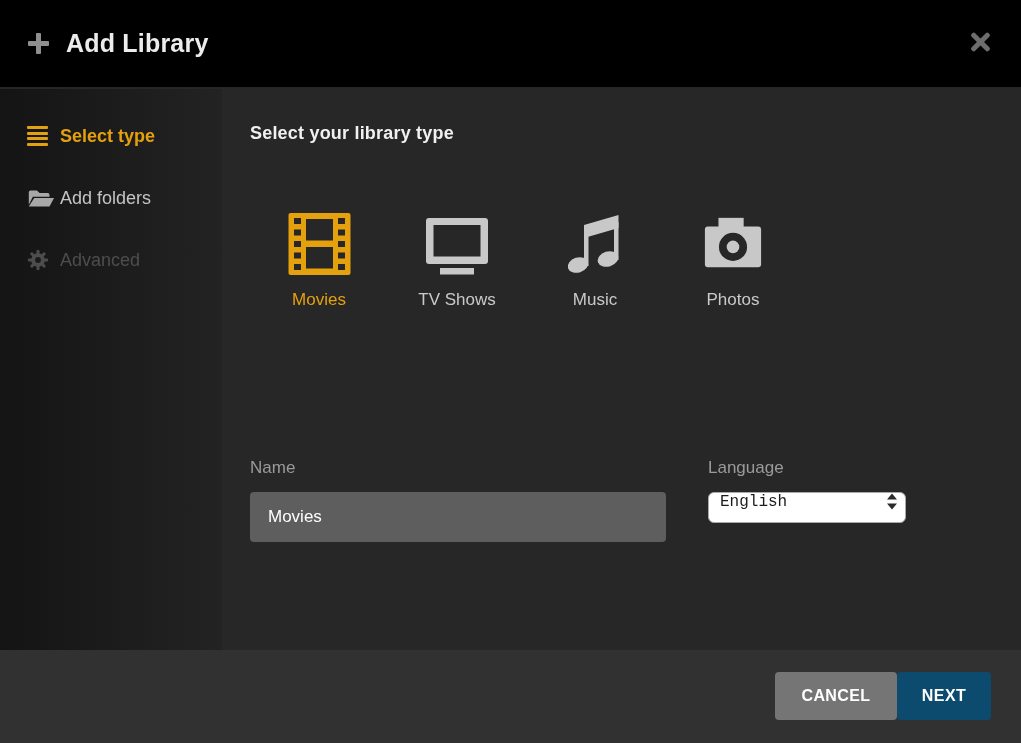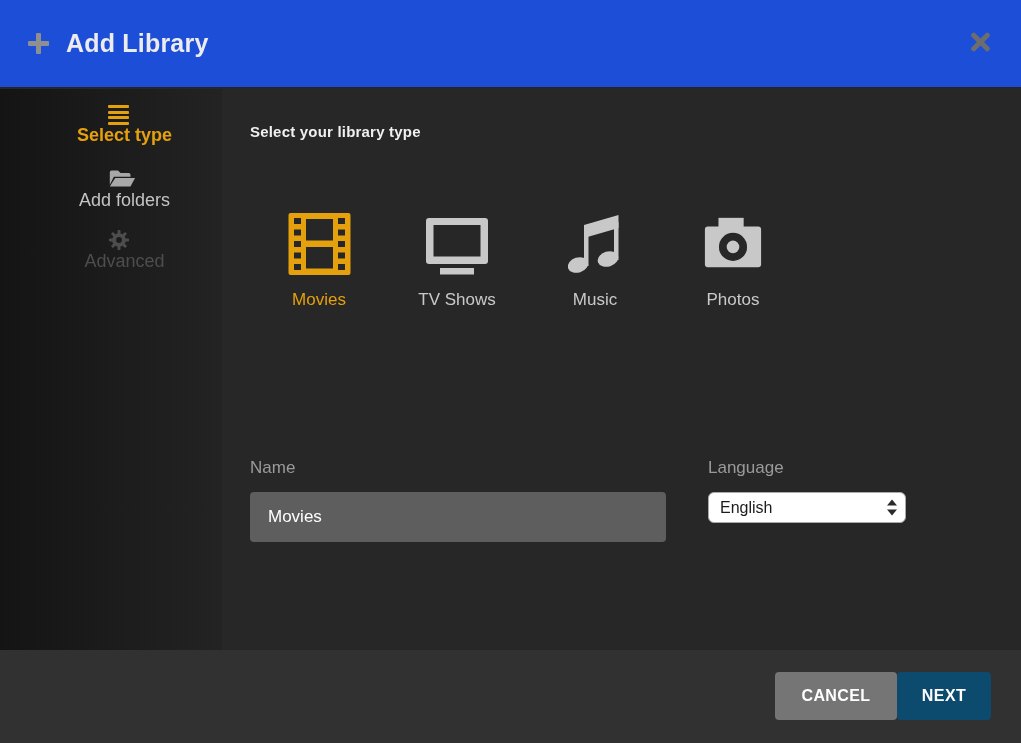--- a/index.html
+++ b/index.html
@@ -7,21 +7,21 @@
   body { font-family:"Liberation Sans", "DejaVu Sans", sans-serif; }
 
   .dialog {
     position:relative; width:1021px; height:743px; overflow:hidden;
     background:#272727; color:#ececec;
   }
 
   
   .header {
     position:absolute; top:0; left:0; width:100%; height:88px;
-    background:#1d4ed8; border-bottom:1px solid #252525;
+    background:#000000; border-bottom:1px solid #252525;
     display:flex; align-items:center; padding:0 30px 0 28px;
   }
   .plus-icon {
     position:relative; width:21px; height:21px; margin-right:17px; flex:none;
   }
   .plus-icon::before, .plus-icon::after {
     content:""; position:absolute; background:#8f8f8f; border-radius:1px;
   }
   .plus-icon::before { left:8px; top:0; width:5px; height:21px; }
   .plus-icon::after  { left:0; top:8px; width:21px; height:5px; }
@@ -37,37 +37,37 @@
   .close-icon::after  { transform:rotate(-45deg); }
 
   
   .sidebar {
     position:absolute; top:89px; left:0; width:222px; height:561px;
     background:linear-gradient(to right,#141414,#232323);
     padding-top:16px;
   }
   .side-item {
     display:flex; align-items:center; height:62px; padding-left:27px;
-    font-size:18px; cursor:pointer;flex-direction:column;
+    font-size:18px; cursor:pointer;
   }
   .side-item .icon-box { width:33px; flex:none; display:flex; align-items:center; }
   .side-item.active { color:#e5a00d; font-weight:600; }
   .side-item.normal { color:#c4c4c4; }
   .side-item.disabled { color:#4d4d4d; cursor:default; }
 
   .bars { display:flex; flex-direction:column; gap:2.5px; }
   .bars i { display:block; width:21px; height:3px; background:#e5a00d; border-radius:1px; }
 
   
   .content {
     position:absolute; top:89px; left:222px; width:799px; height:561px;
     background:#272727;
   }
   .section-title {
-    position:absolute; left:28px; font-size:15px; font-weight:600; color:#f0f0f0;
+    position:absolute; left:28px; font-size:18px; font-weight:600; color:#f0f0f0;
     letter-spacing:.2px;
   }
   .title-type { top:34px; }
   .title-name { top:294px; }
 
   .type-row {
     position:absolute; left:41px; top:122px;
     display:flex; gap:26px;
   }
   .type-item {
@@ -84,23 +84,24 @@
   .name-group  { left:28px; width:416px; }
   .lang-group  { left:486px; width:198px; }
   .field-label { font-size:17px; color:#9a9a9a; display:block;margin-top:24px; }
   .name-input {
     margin-top:14px; width:416px; height:50px; background:#5e5e5e;
     border:none; border-radius:4px; color:#ffffff; font-size:17px;
     padding:0 18px; font-family:inherit; outline:none; display:block;
   }
   .lang-select {
     margin-top:14px; width:198px; height:31px; background:#ffffff;
-    border:1px solid #a9a9a9; border-radius:6px; display:flex; align-items:center;
+    border:1px solid #a9a9a9; border-radius:6px; display:flex; align-items:flex-start;
     padding:0 8px 0 11px; cursor:pointer;
     box-shadow:inset 0 1px 0 rgba(255,255,255,.8);
+    font-family:Liberation Mono, monospace;
   }
   .lang-select .lang-value { flex:1; font-size:16px; color:#1c1c1c; }
 
   
   .footer {
     position:absolute; bottom:0; left:0; width:100%; height:93px;
     background:#313131;
     display:flex; justify-content:flex-end; align-items:flex-start;
     padding:22px 30px 0 0;
   }

